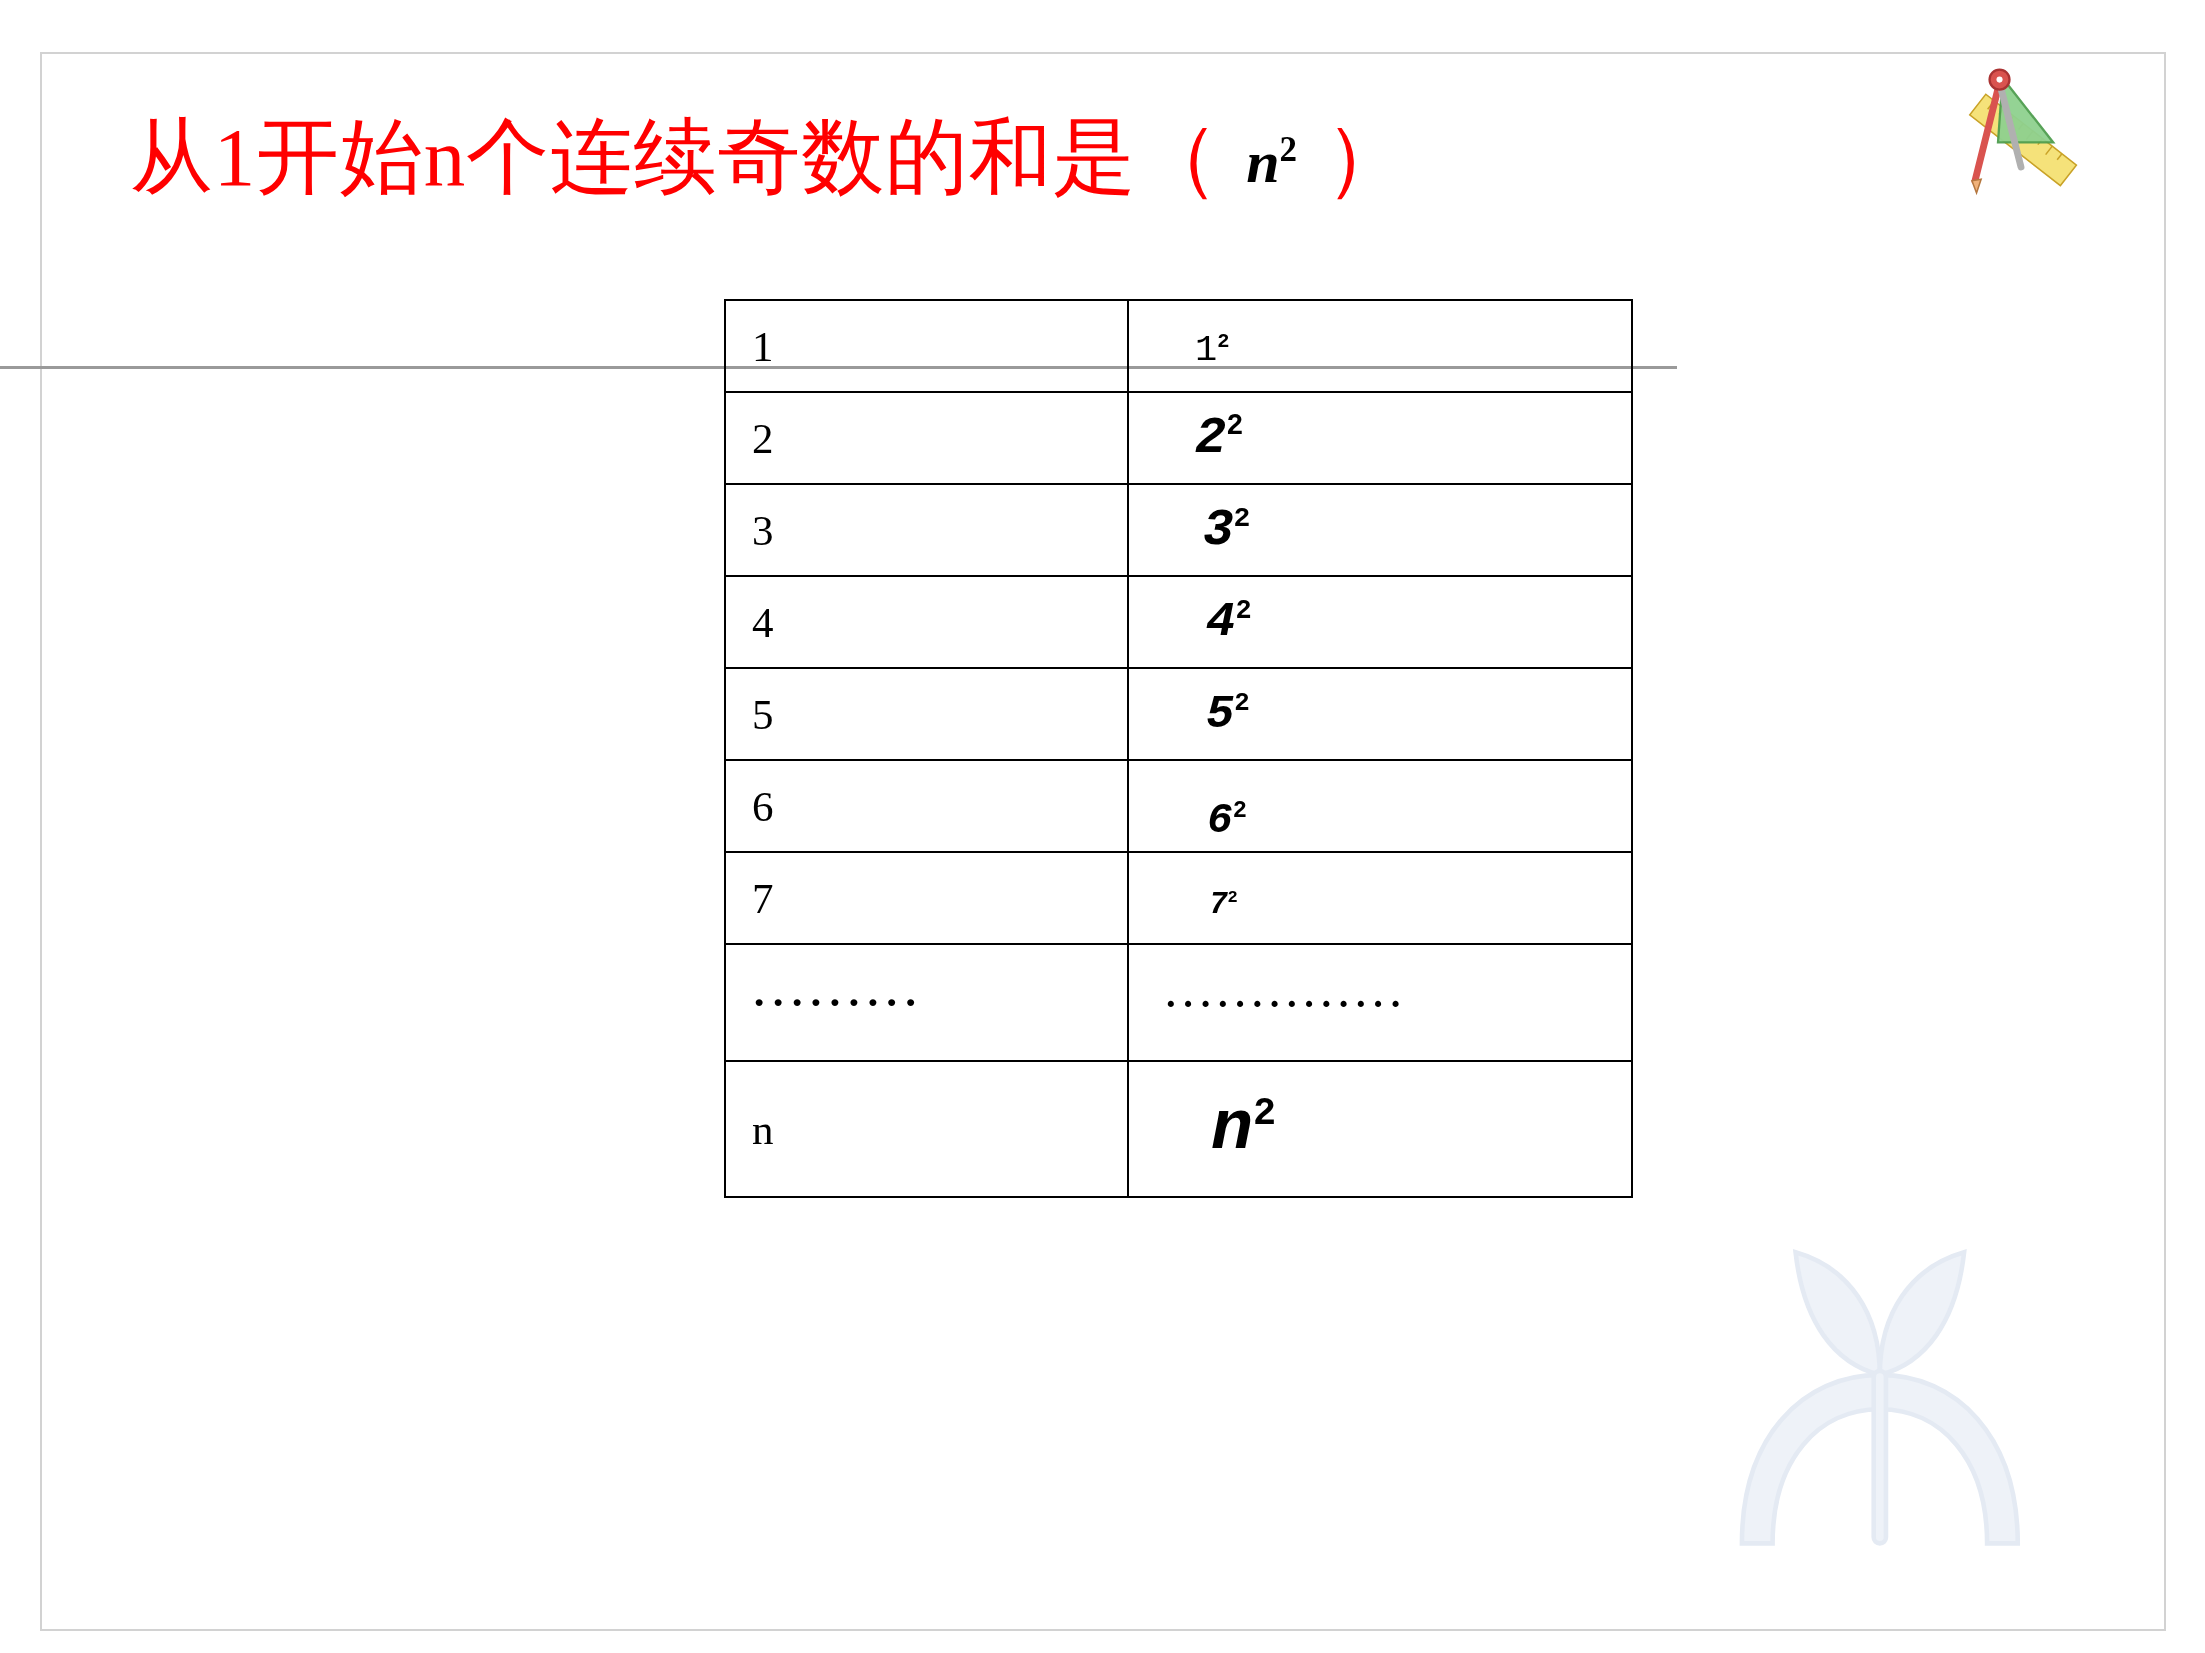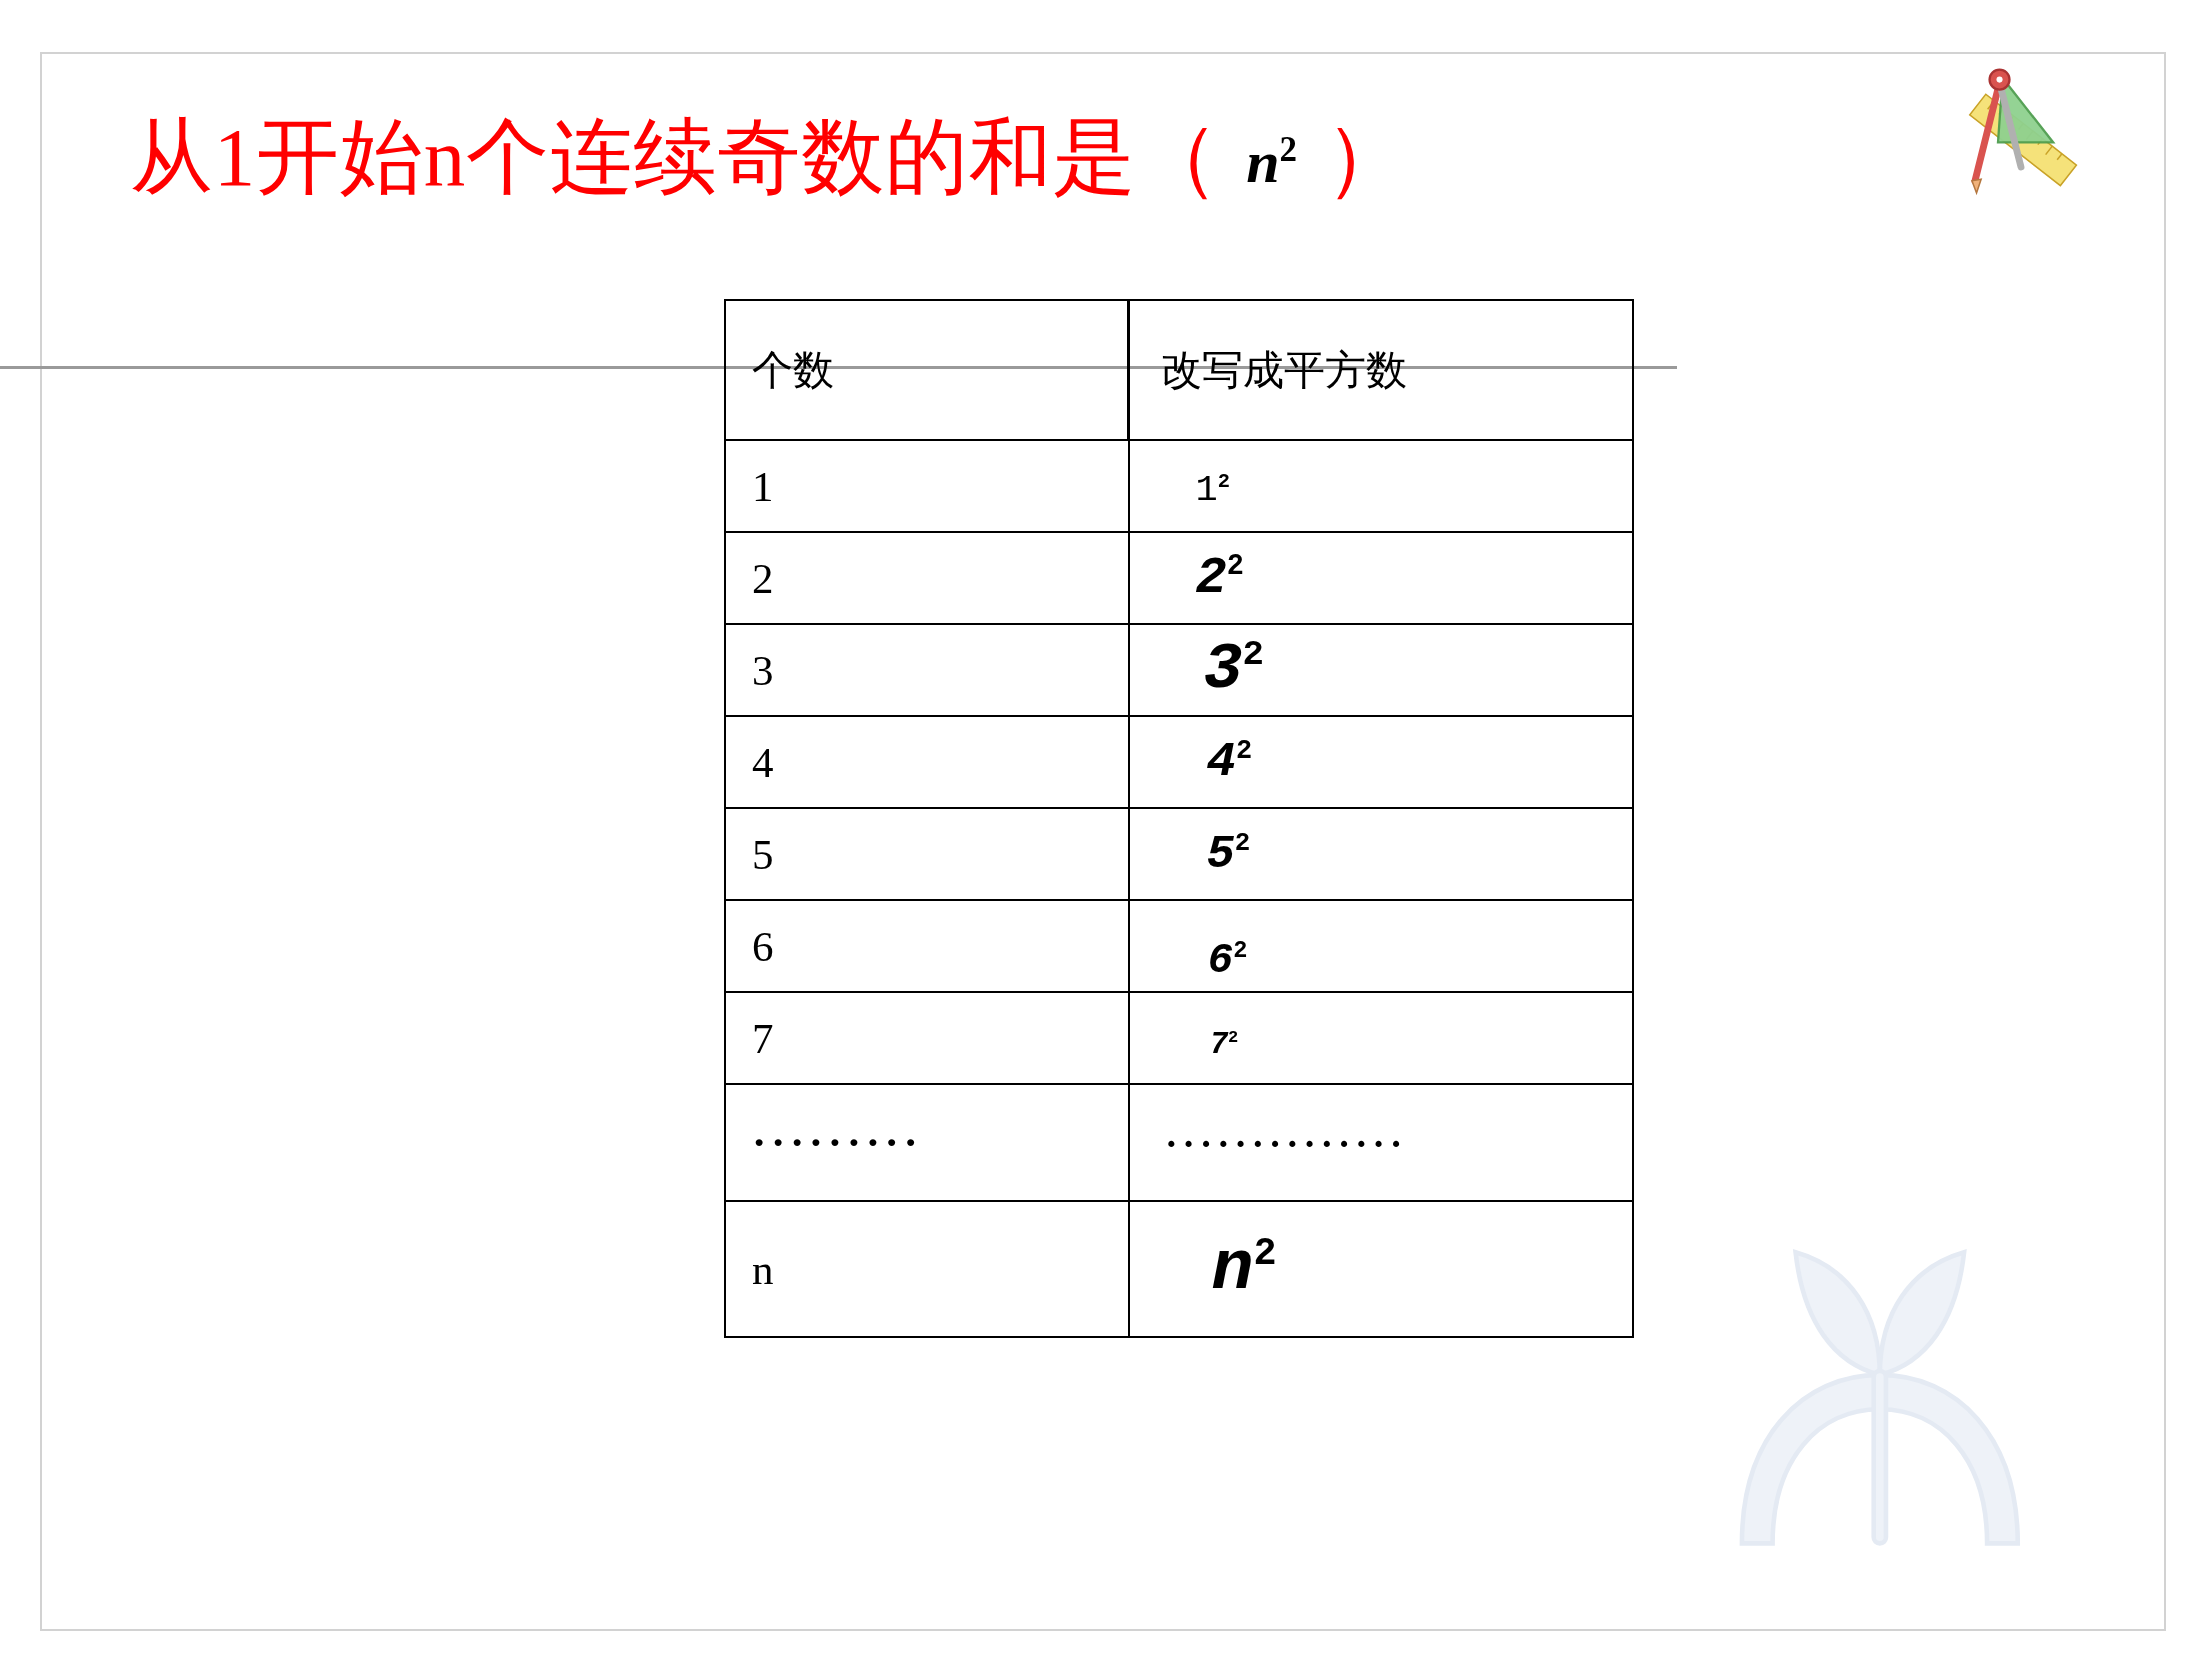--- a/index.html
+++ b/index.html
@@ -144,21 +144,21 @@
     position: relative;
   }
   .sqnum sup {
     font-size: 0.55em;
     font-style: normal;
     font-weight: bold;
     vertical-align: super;
   }
   .sq-1 { font-size: 37px; font-weight: normal; font-style: normal; margin-left: 35px; }
   .sq-2 { font-size: 52px; margin-left: 35px; }
-  .sq-3 { font-size: 65px; margin-left: 43px; }
+  .sq-3 { font-size: 51px; margin-left: 43px; }
   .sq-4 { font-size: 49px; margin-left: 46px; }
   .sq-5 { font-size: 47px; margin-left: 46px; }
   .sq-6 { font-size: 43px; margin-left: 47px; margin-top: 28px; }
   .sq-7 { font-size: 31px; margin-left: 49px; }
   .sq-n { font-size: 70px; margin-left: 51px; }
 
   .dots-left {
     font-size: 43px;
     letter-spacing: 4.6px;
     font-weight: bold;
@@ -236,24 +236,20 @@
         <path d="M300 300 C300 220 260 160 190 140 C200 230 240 285 300 300 Z"></path>
         <path d="M300 300 C300 220 340 160 410 140 C400 230 360 285 300 300 Z"></path>
         <rect x="292" y="295" width="16" height="225" rx="8"></rect>
       </g>
     </svg>
   </div>
 
   <div class="table-wrap">
     <table class="sq-table">
       <tbody>
-        <tr class="header-row">
-          <td class="col-count">个数</td>
-          <td class="col-square">改写成平方数</td>
-        </tr>
 
         <tr>
           <td class="col-count cell-count">1</td>
           <td class="col-square">
             <span class="sqnum sq-1"><span>1</span><sup>2</sup></span>
           </td>
         </tr>
 
         <tr>
           <td class="col-count cell-count">2</td>

